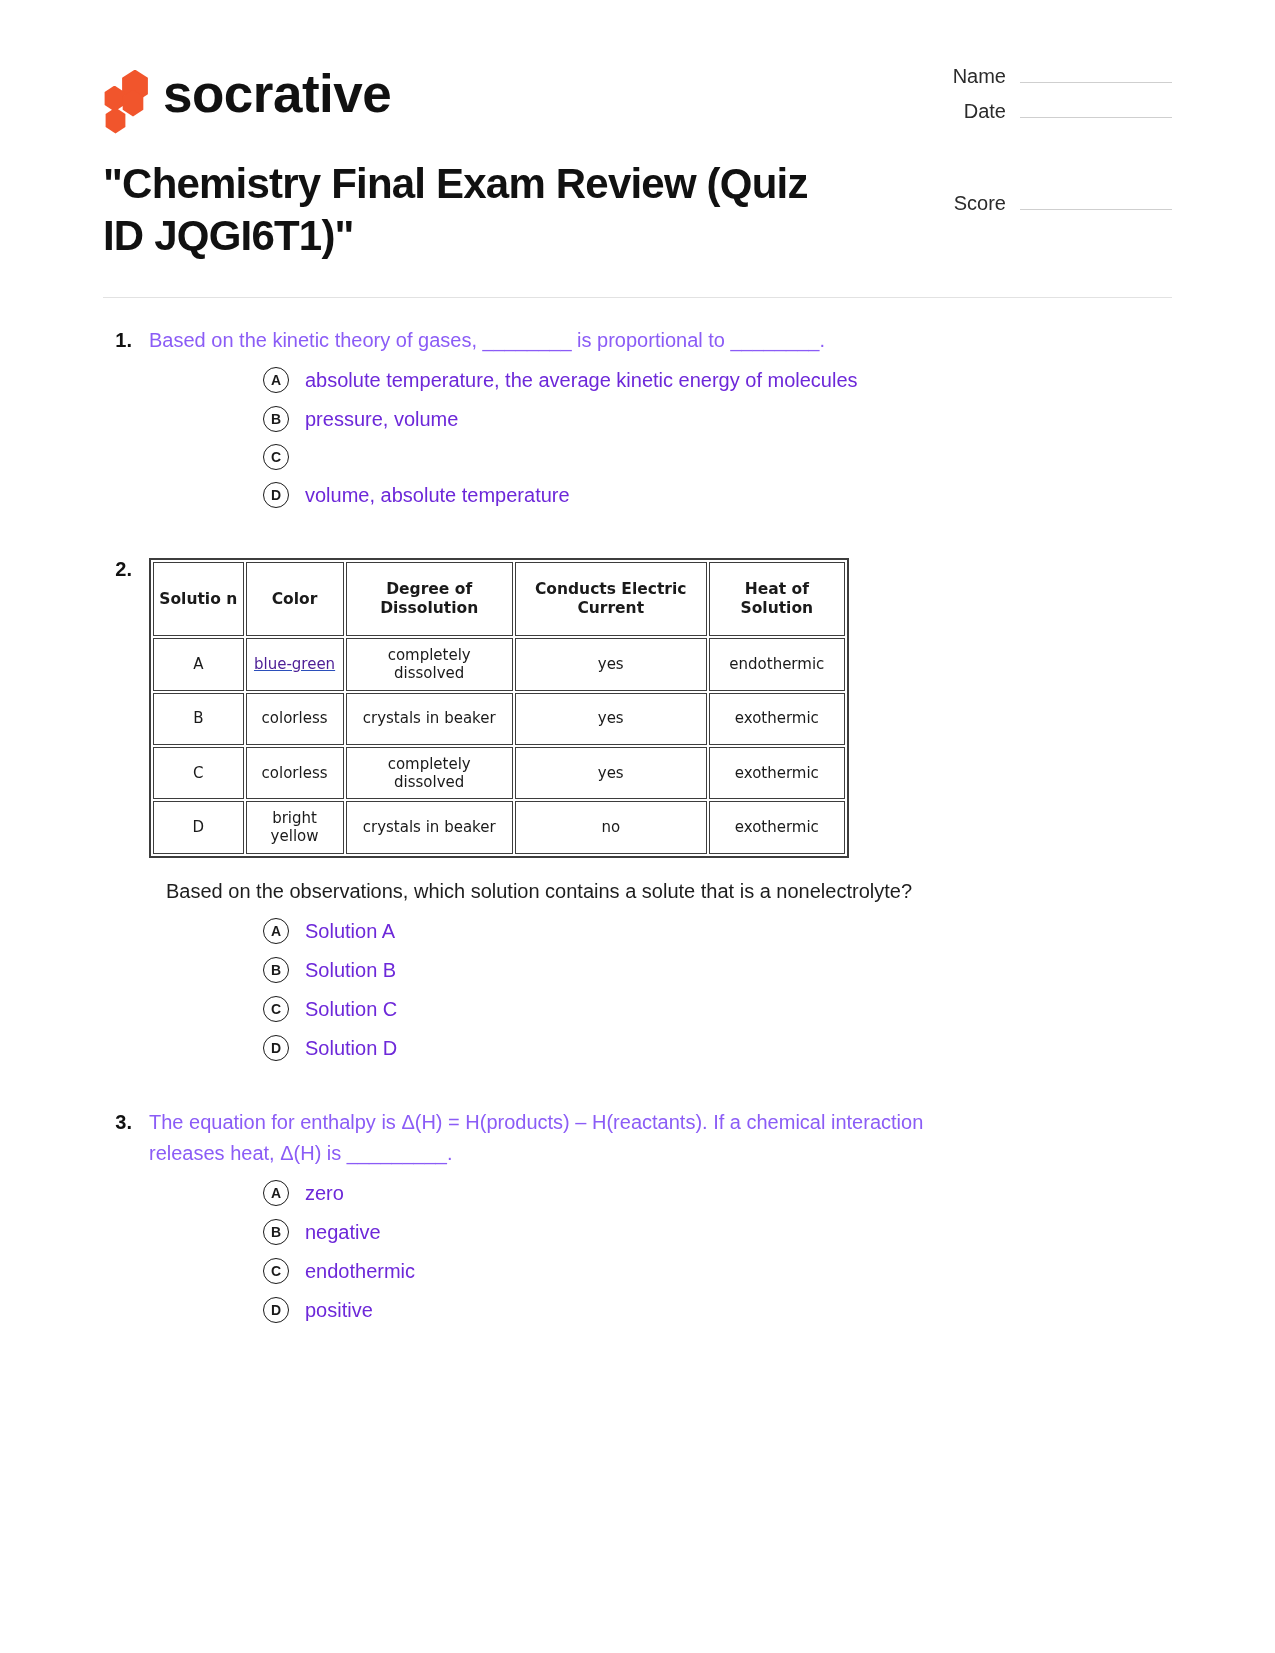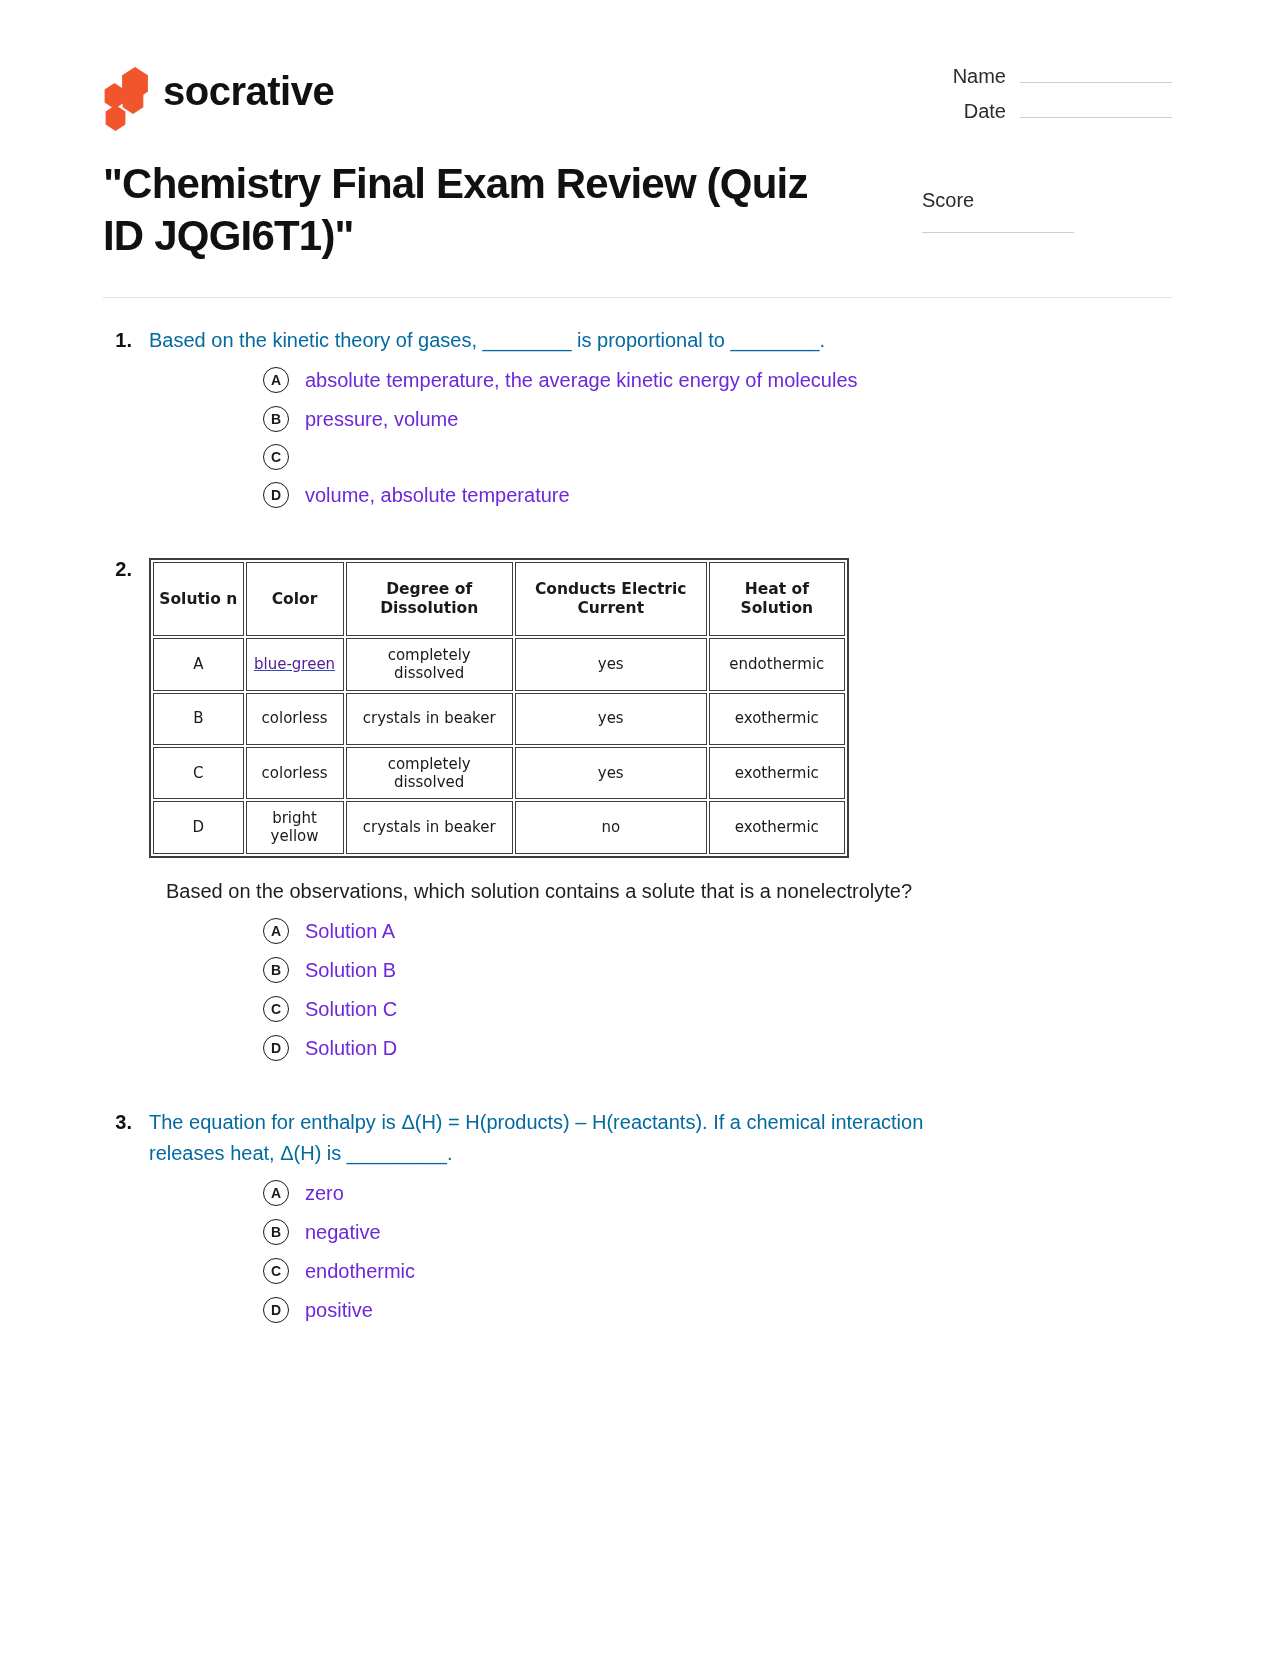--- a/index.html
+++ b/index.html
@@ -46,21 +46,21 @@
   .hex {
     position: absolute;
     background: #f1552c;
     clip-path: polygon(50% 0%, 93% 25%, 93% 75%, 50% 100%, 7% 75%, 7% 25%);
   }
   .hex.h1 { width: 30px; height: 33px; left: 17px; top: 0px; }
   .hex.h2 { width: 23px; height: 26px; left: 0px;  top: 16px; }
   .hex.h3 { width: 24px; height: 27px; left: 18px; top: 20px; }
   .hex.h4 { width: 23px; height: 26px; left: 1px;  top: 38px; }
   .brand-word {
-    font-size: 40px;
+    font-size: 53px;
     font-weight: 700;
     letter-spacing: -0.5px;
     color: #111111;
     line-height: 1;
   }
 
   .fields {
     position: absolute;
     right: 0;
     top: 0;
@@ -79,21 +79,20 @@
     padding-right: 14px;
   }
   .field-line {
     display: block;
     width: 152px;
     border-bottom: 1.5px solid #cfcfcf;
     height: 20px;
   }
   .field-row.score {
     margin-top: 66px;
-    flex-direction: column;
   }
 
   
   .title {
     position: absolute;
     left: 103px;
     top: 158px;
     width: 720px;
     font-size: 42px;
     line-height: 1.24;
@@ -130,21 +129,21 @@
     padding-right: 17px;
     box-sizing: border-box;
     font-size: 20px;
     font-weight: 700;
     color: #111111;
     line-height: 1.55;
   }
   .q-text {
     font-size: 20px;
     line-height: 1.55;
-    color: #0369a1;
+    color: #8b5cf6;
     flex: 1;
     max-width: 840px;
   }
   .q-body-indent {
     margin-left: 63px;
     font-size: 20px;
     line-height: 1.55;
     color: #1d1d1d;
     max-width: 840px;
   }

